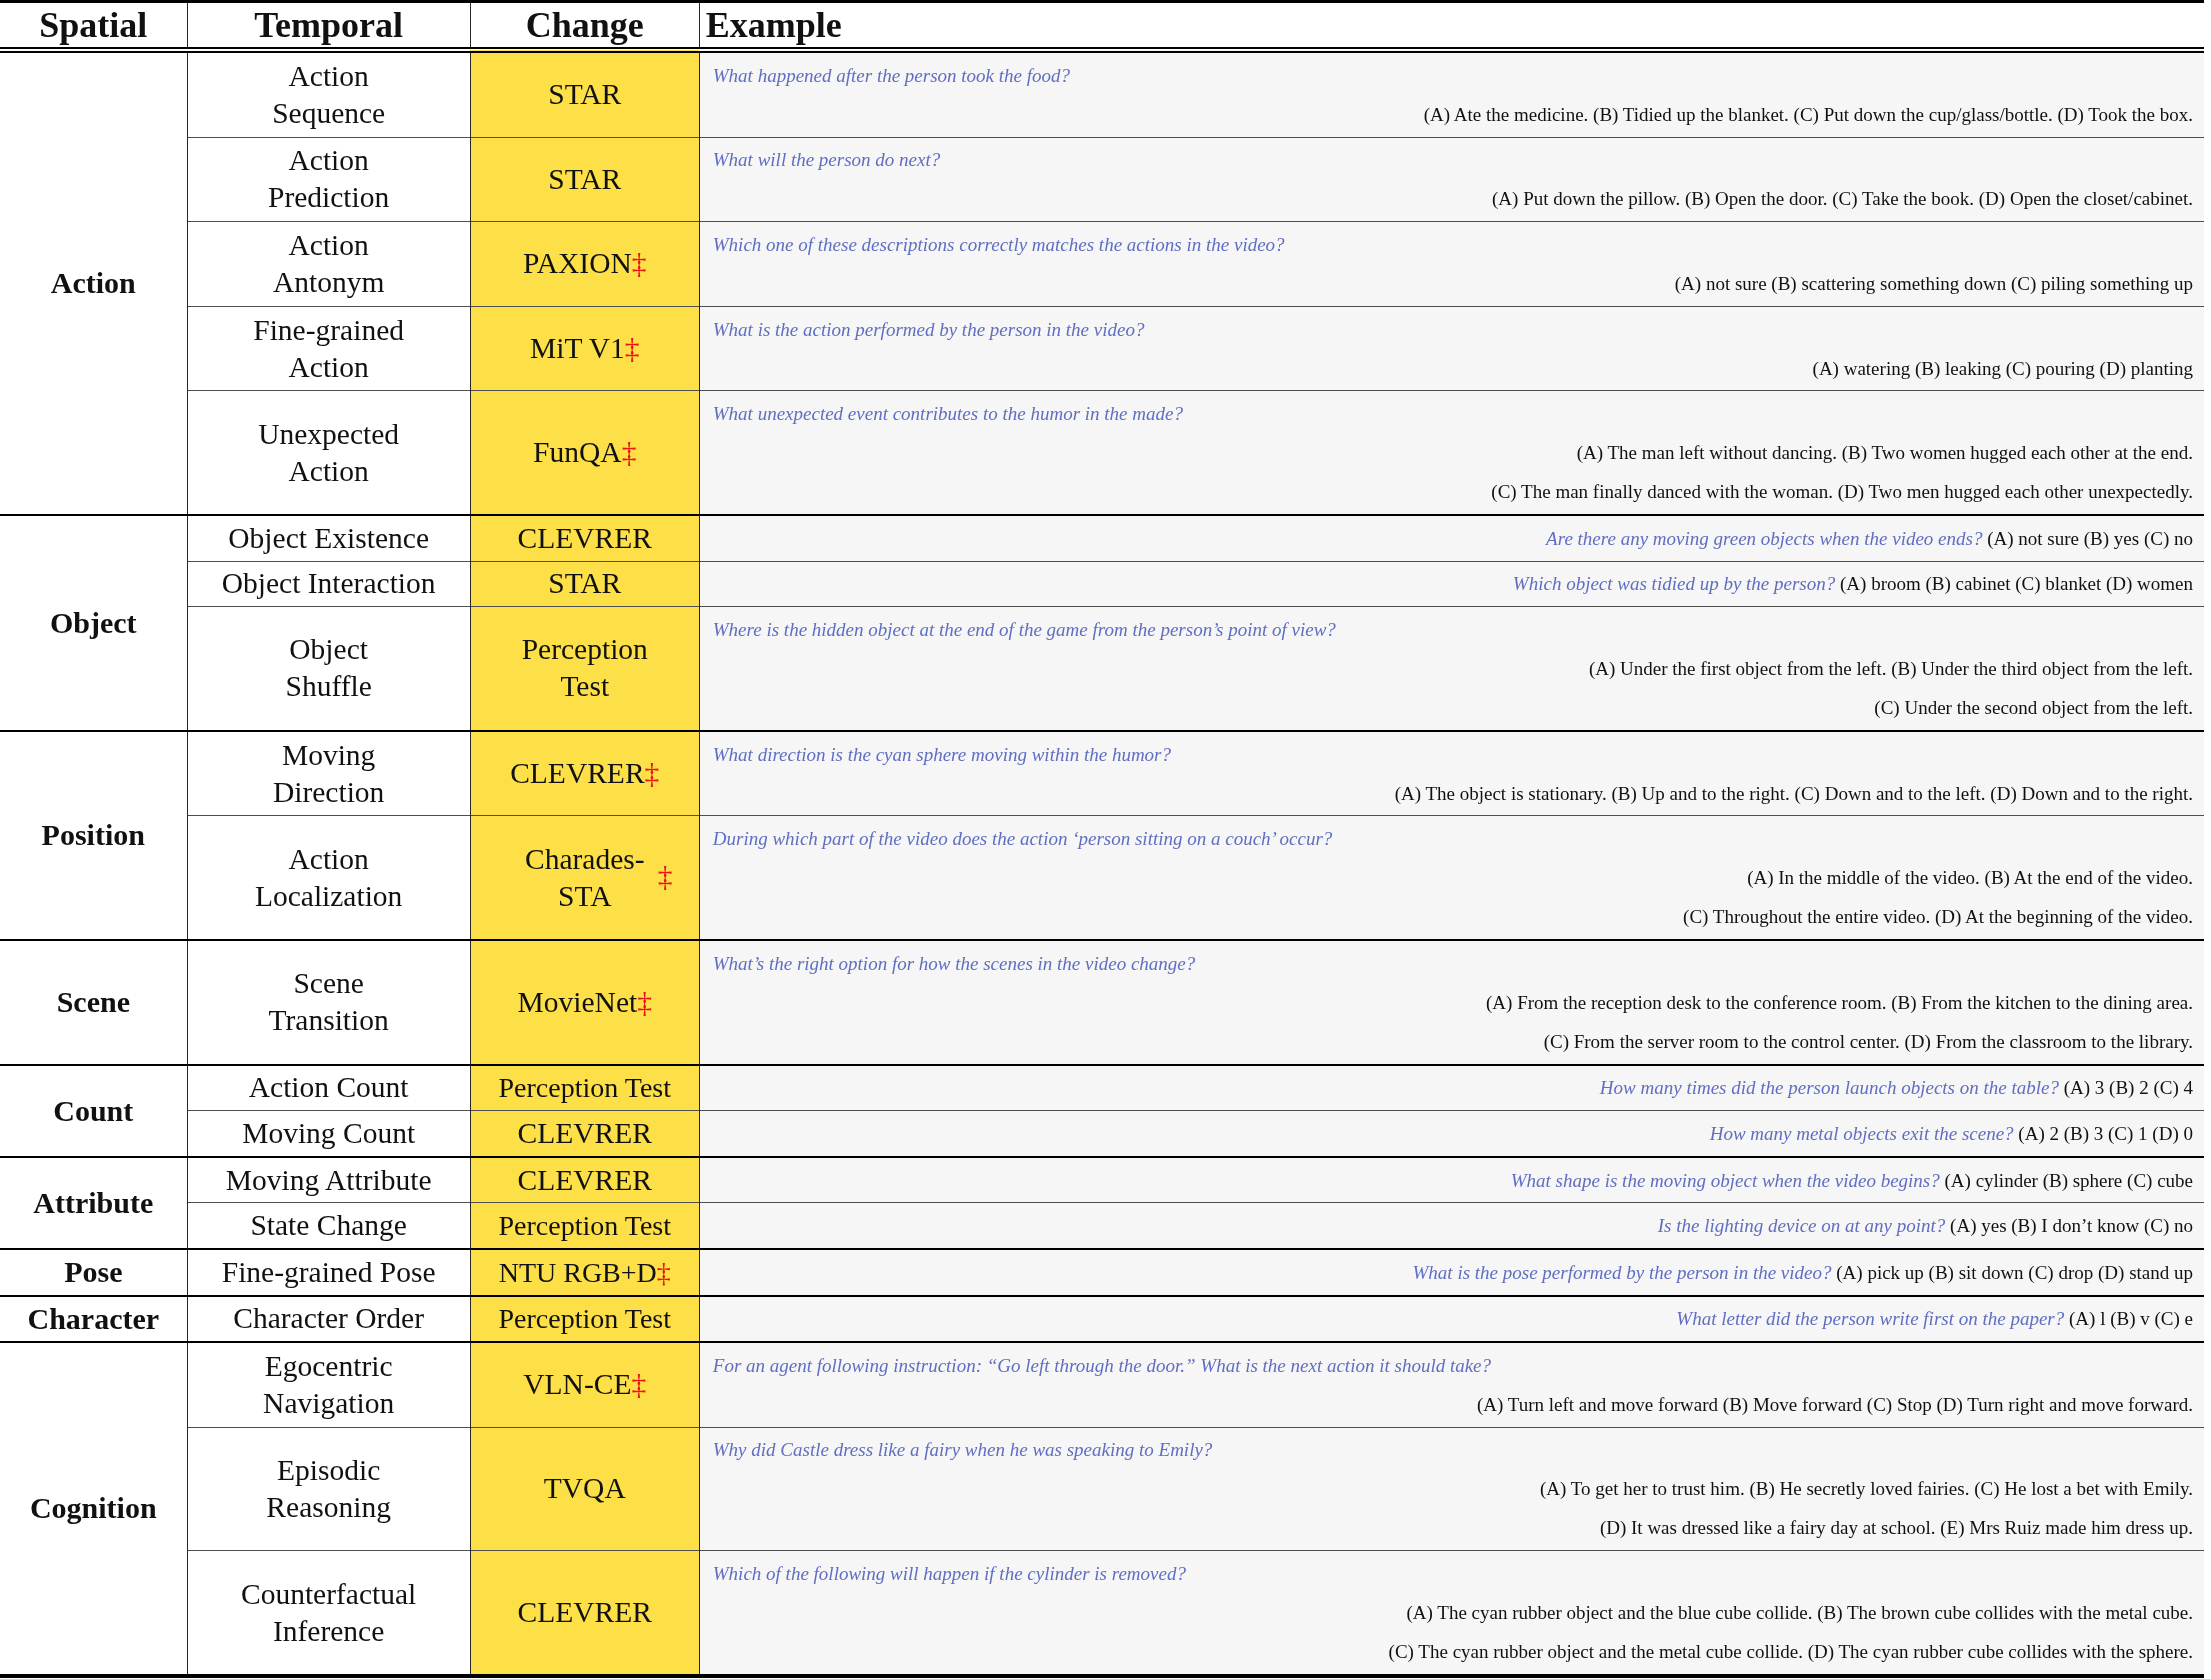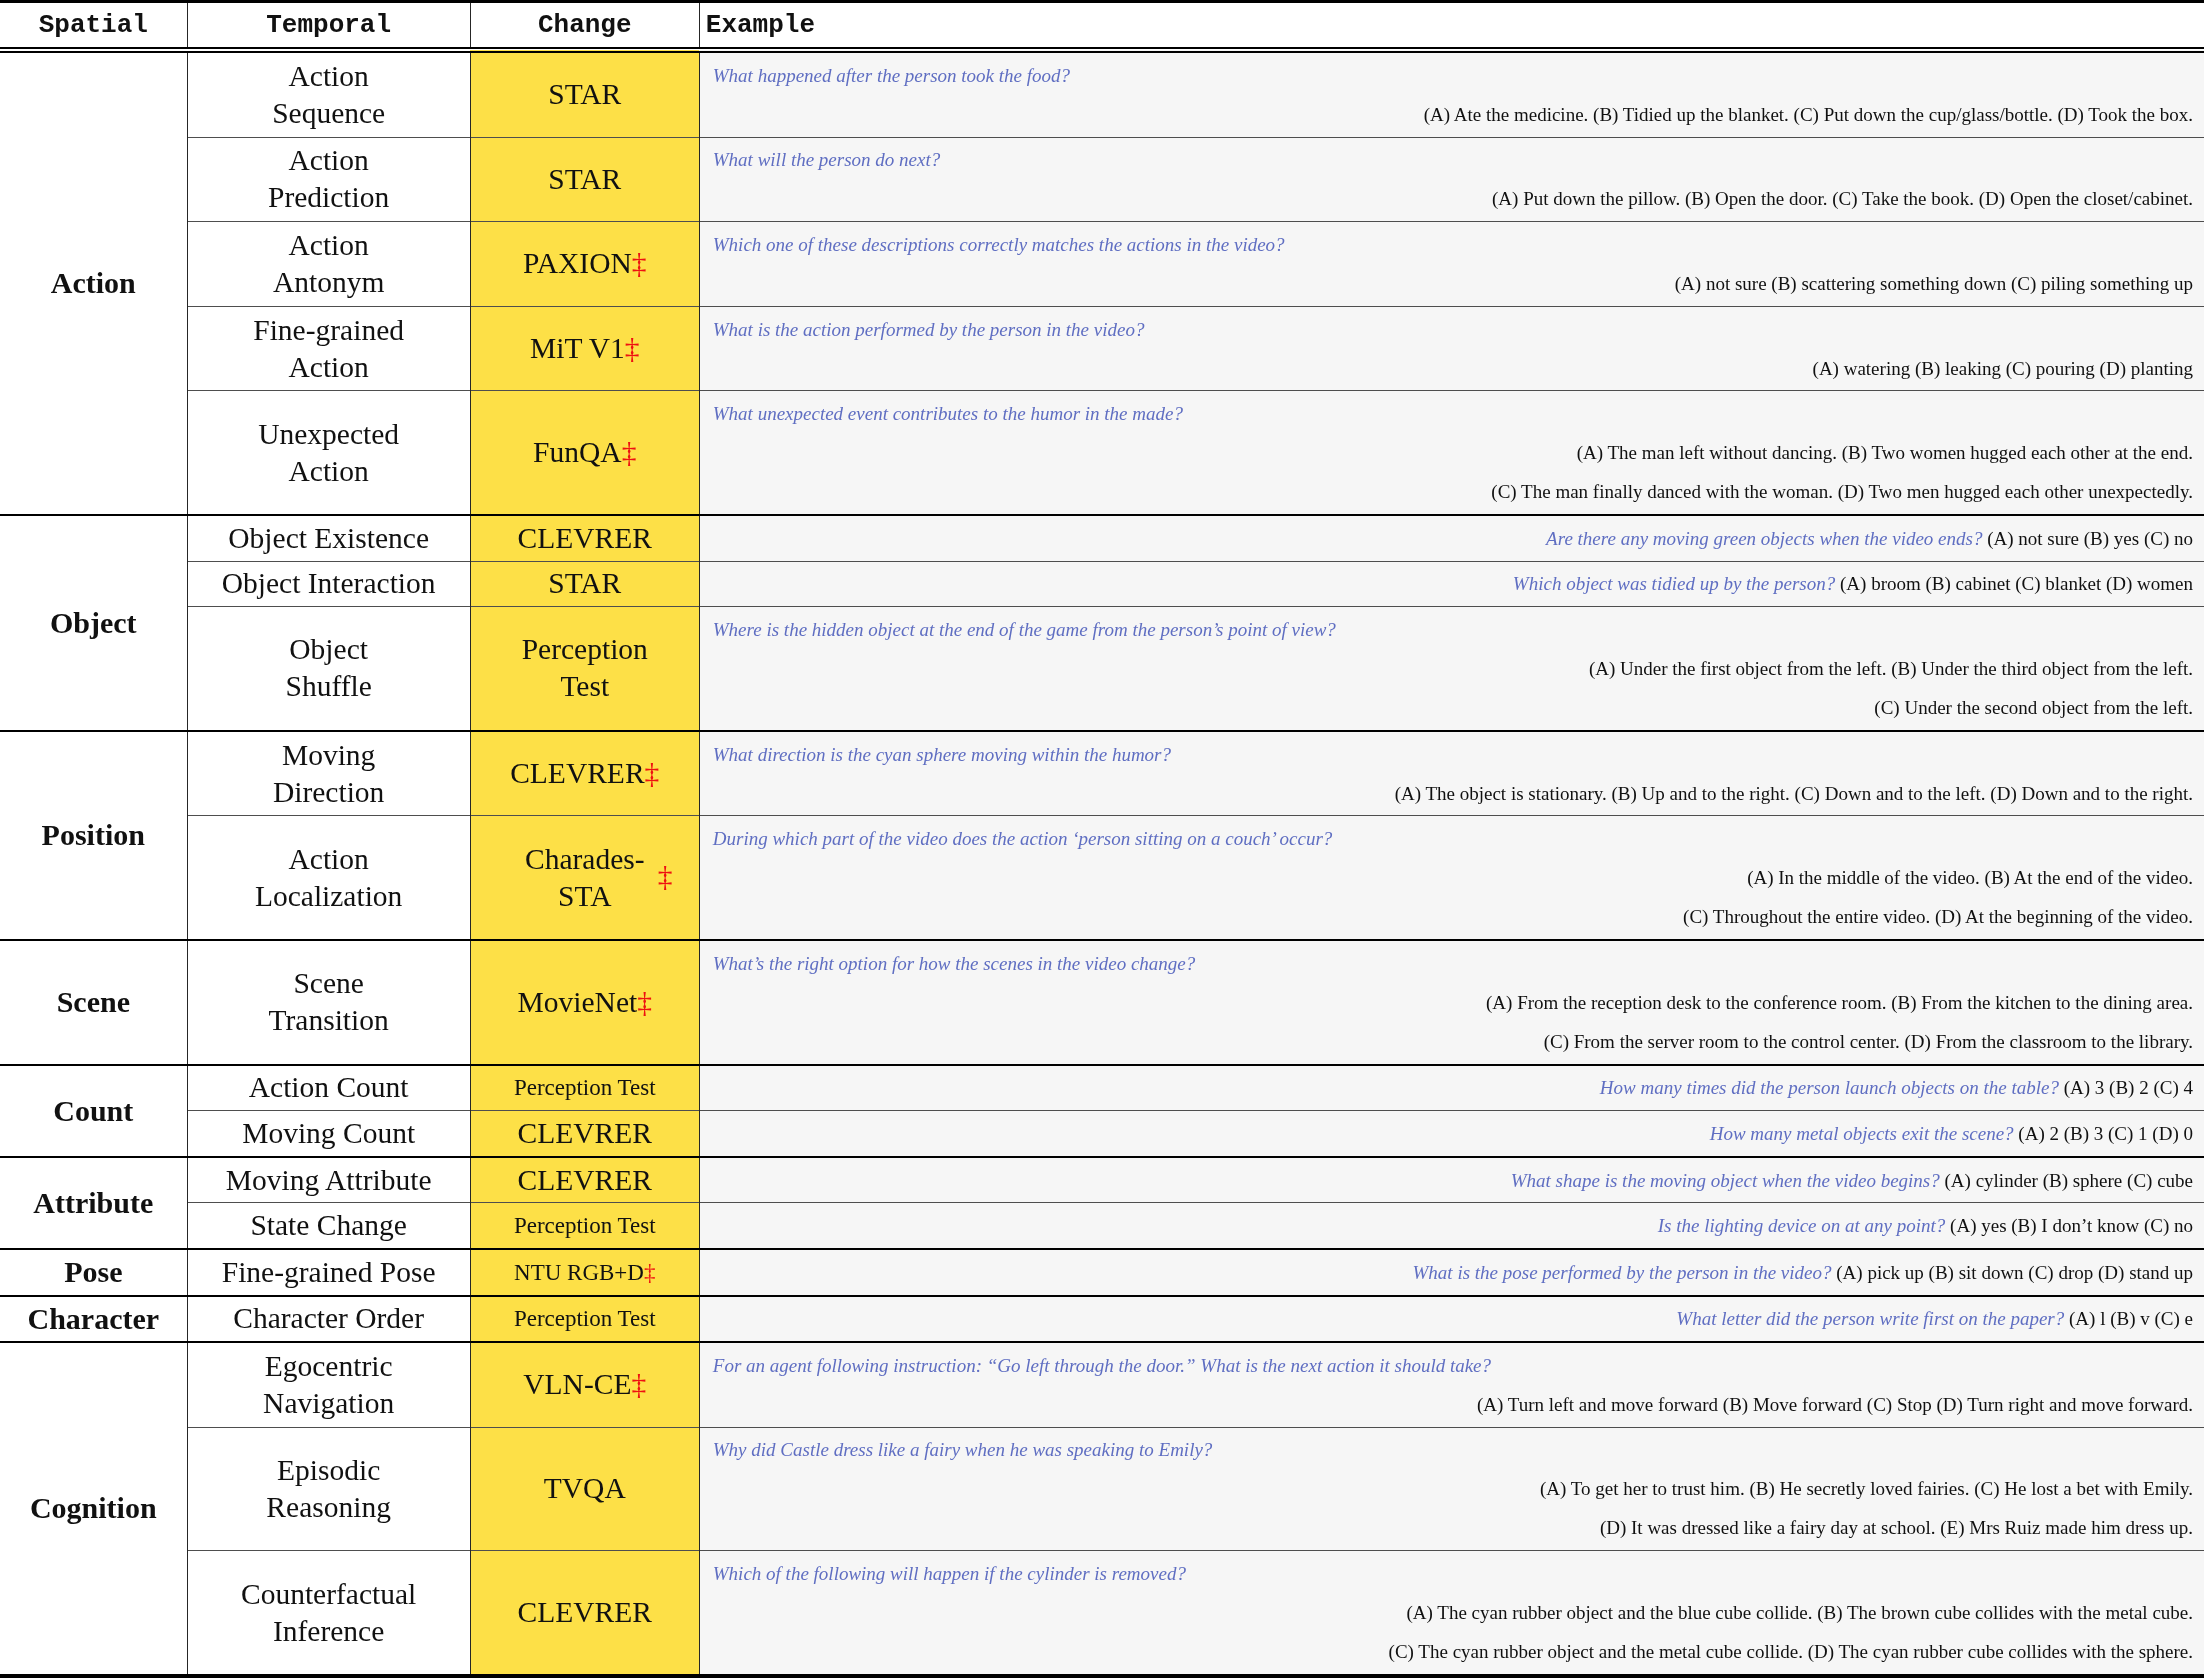--- a/index.html
+++ b/index.html
@@ -19,27 +19,26 @@
     border-collapse: collapse;
     table-layout: fixed;
     width: 2204px;
     border-top: 3.7px solid #000;
     border-bottom: 4.6px solid #000;
     background: #fff;
   }
   thead th {
     border-bottom: 6.5px double #000;
     height: 44px;
-    font-size: 26px;
+    font-size: 36px;
     font-weight: bold;
     background: #fff;
     vertical-align: middle;
     text-align: center;
     padding: 0;
-    font-family: Liberation Mono, monospace;
   }
   thead th.ex-h {
     text-align: left;
     padding-left: 6px;
   }
   .bleft { border-left: 1.8px solid #262626; }
   tr.group-start td, tr.group-start th { border-top: 2.8px solid #000; }
   tr.row-inner td { border-top: 1.8px solid #4e4e4e; }
   .spatial-cell {
     font-weight: bold;
@@ -58,21 +57,21 @@
     background: #fff;
   }
   .source-cell {
     text-align: center;
     vertical-align: middle;
     font-size: 29.5px;
     line-height: 37px;
     padding: 2.8px 1.8px;
     background: #fde047;
   }
-  .source-cell.small { font-size: 23px; }
+  .source-cell.small { font-size: 28px; }
   .example-cell {
     background: var(--ex-bg);
     font-size: 19px;
     line-height: 39px;
     padding: 2.8px 11px 2.8px 13px;
     vertical-align: middle;
     text-align: left;
   }
   .question {
     color: var(--q-color);

